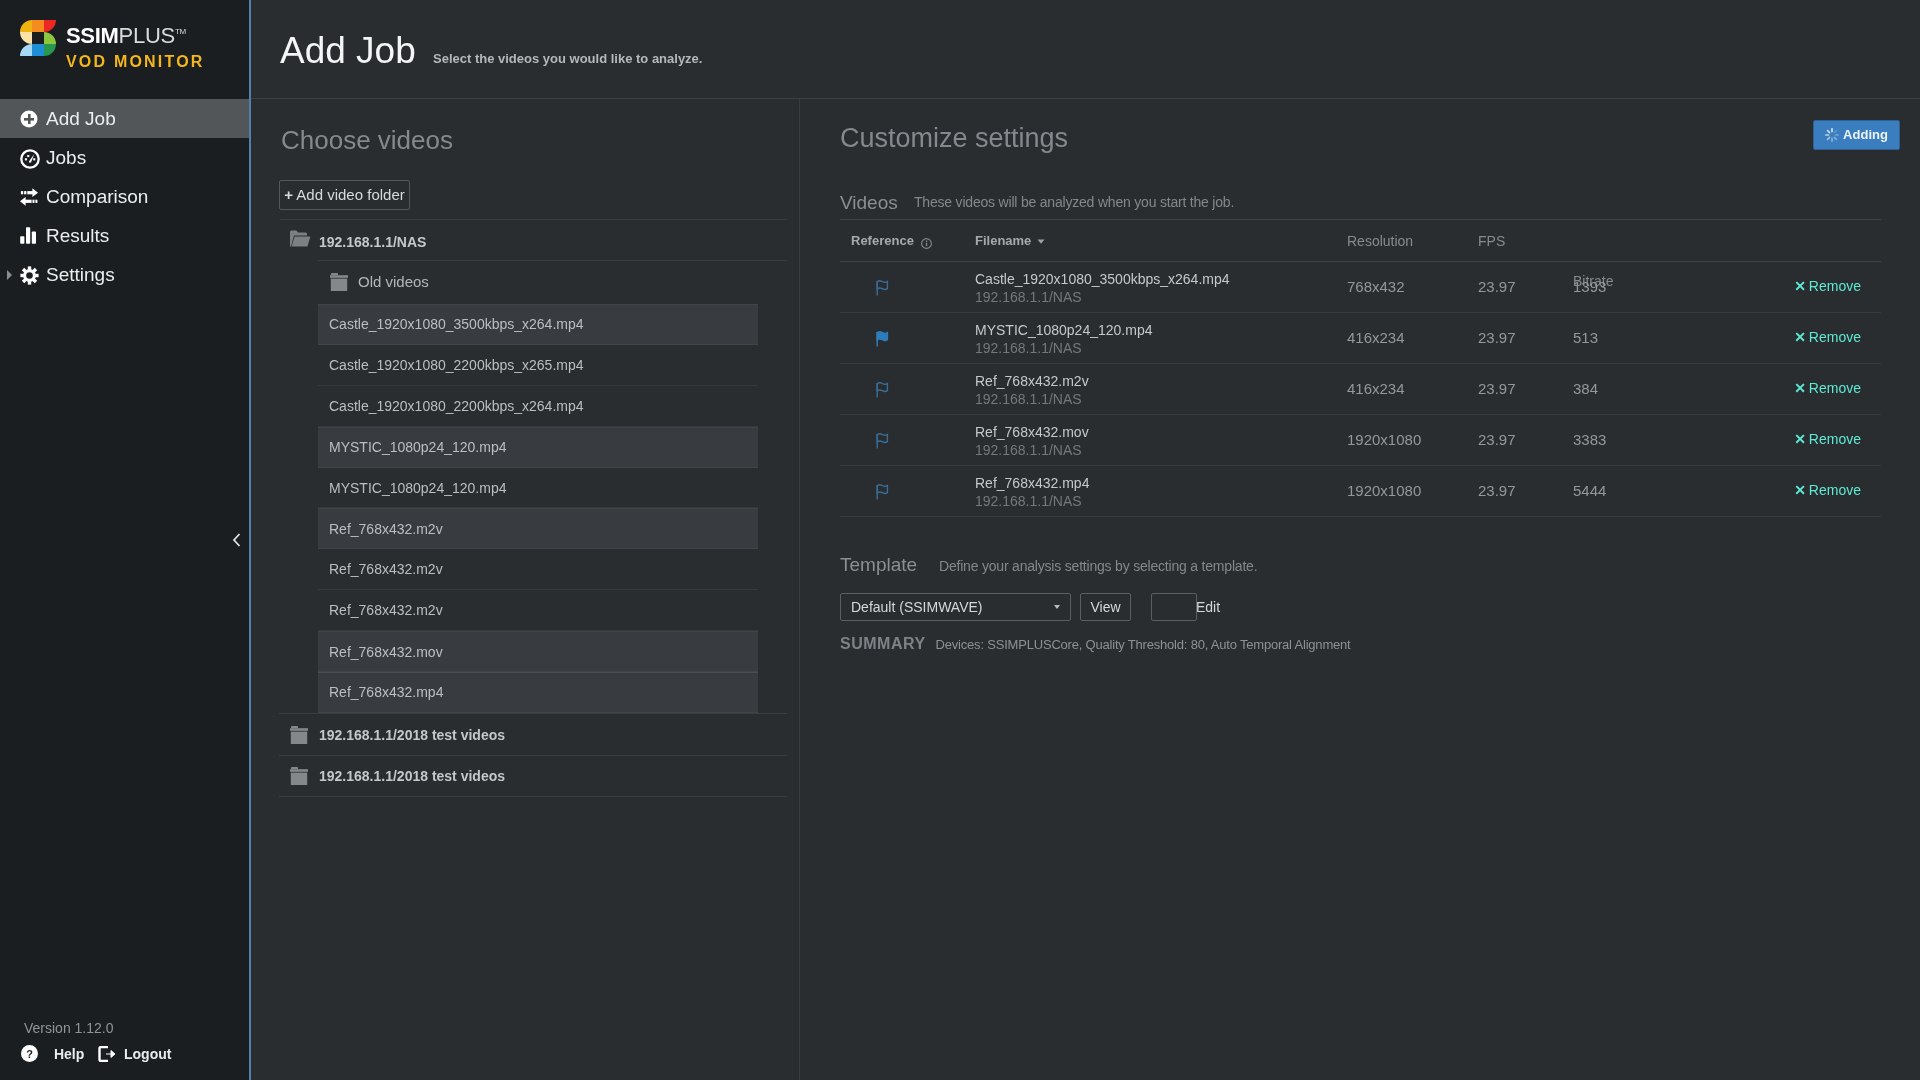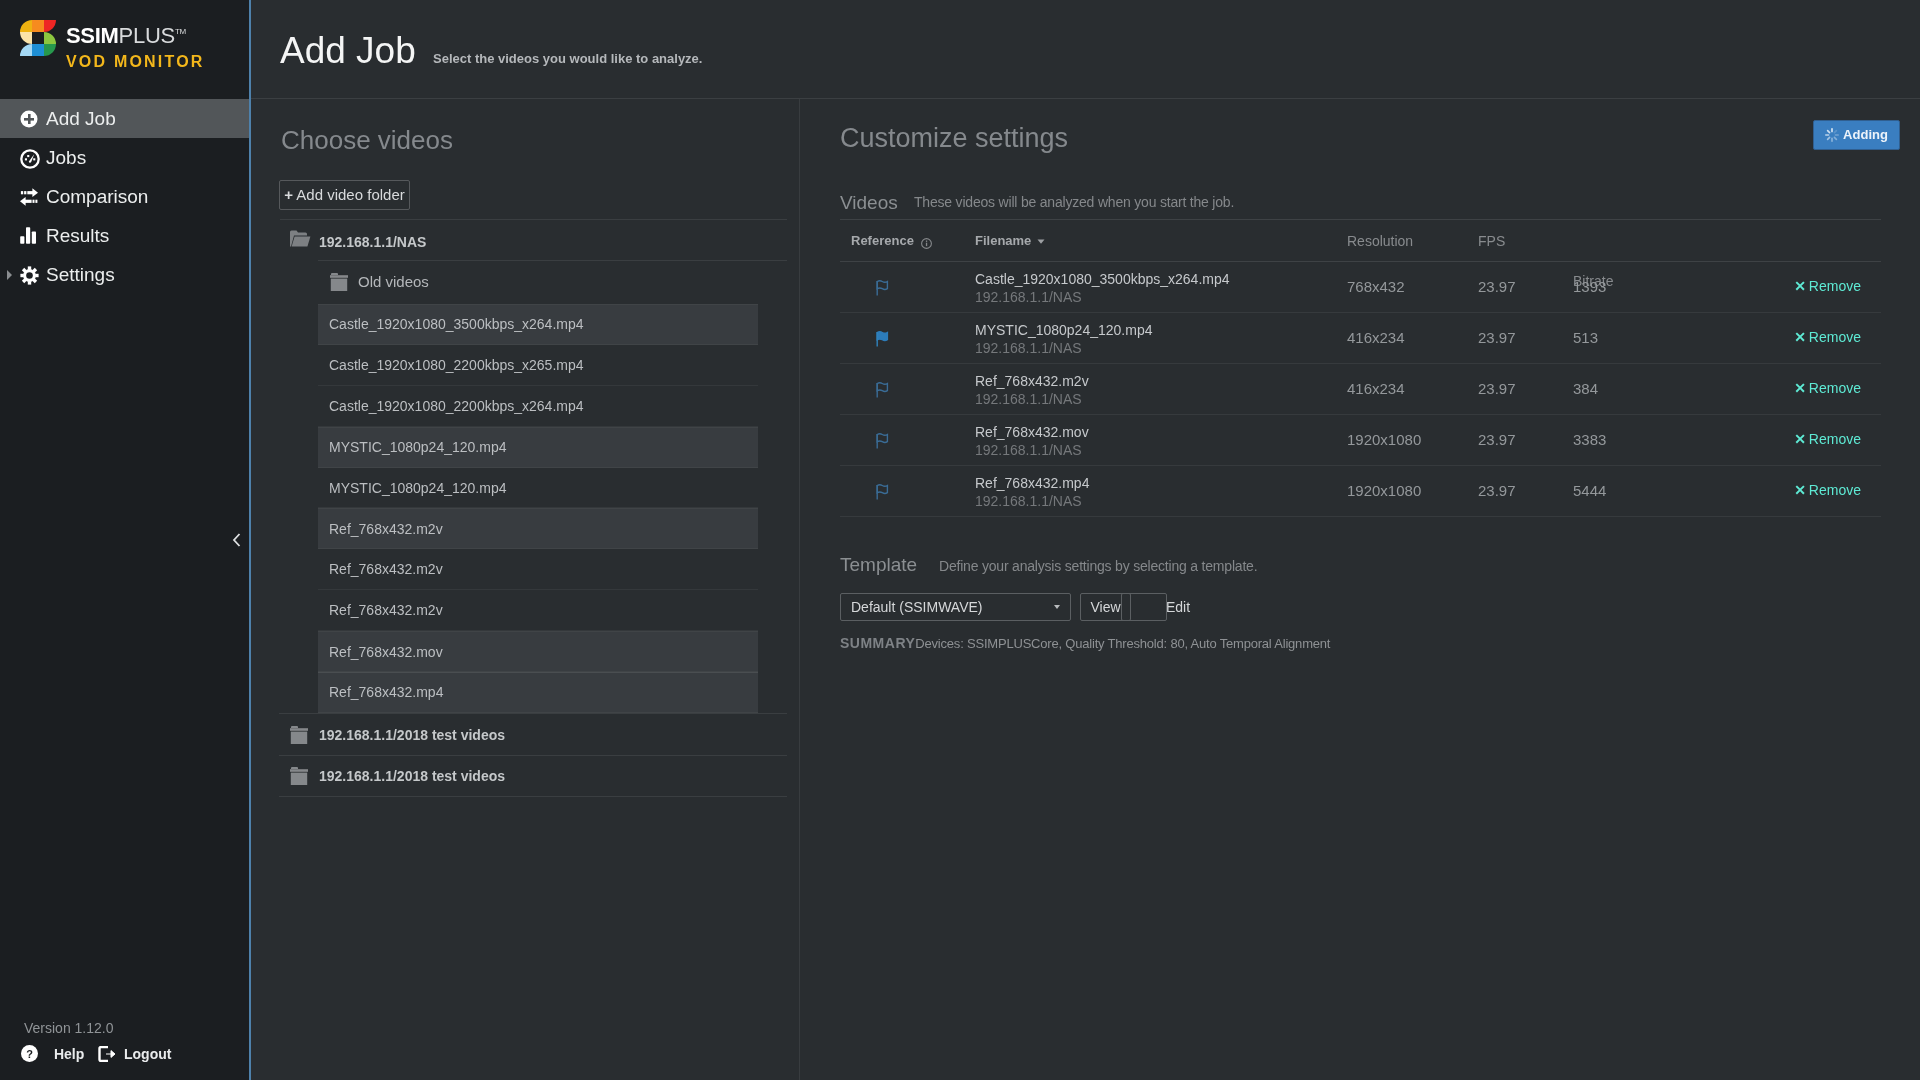--- a/index.html
+++ b/index.html
@@ -78,21 +78,21 @@
 .trow .fps { position:absolute; left:638px; top:16px; font-size:15px; color:#94989b; }
 .trow .bit { position:absolute; left:733px; top:16px; font-size:15px; color:#94989b; }
 .trow .rem { position:absolute; right:20px; top:16px; font-size:14px; color:#5eead4; }
 .trow .rem .x { font-weight:bold; margin-right:3px; }
 
 
 #tmpl-select { position:absolute; left:39px; top:494px; width:231px; height:28px; border:1px solid #5b5f62; border-radius:2px; font-size:14px; color:#d5d7d9; line-height:26px; padding-left:10px; }
 #tmpl-select .car { position:absolute; right:10px; top:11px; width:0; height:0; border-top:4.5px solid #b9bcbe; border-left:3.8px solid transparent; border-right:3.8px solid transparent; }
 .tbtn { position:absolute; top:494px; height:28px; border:1px solid #5b5f62; border-radius:2px; font-size:14px; color:#d5d7d9; line-height:26px; text-align:center; }
 #summary { position:absolute; left:39px; top:536px; font-size:13px; color:#8e9194; letter-spacing:-0.2px; }
-#summary b { font-size:14px; color:#7e8286; letter-spacing:0.5px; margin-right:0;}
+#summary b { font-size:16px; color:#7e8286; letter-spacing:0.5px; margin-right:10px;}
 </style>
 </head>
 <body>
 
 <div id="sidebar">
   <div id="logo">
     <div class="t1"></div>
       <div class="t2"></div>
       <div class="t3"></div>
     <div class="t4"></div>
@@ -366,16 +366,16 @@
         <span class="fps">23.97</span>
         <span class="bit">5444</span>
         <span class="rem"><span class="x">✕</span>Remove</span>
       </div>
     </div>
 
     <div class="sechead" style="left:39px; top:455px;">Template</div>
     <div class="secsub" style="left:138px; top:459px;">Define your analysis settings by selecting a template.</div>
     <div id="tmpl-select">Default (SSIMWAVE)<span class="car"></span></div>
     <div class="tbtn" style="left:279px; width:51px;">View</div>
-    <div class="tbtn" style="left:320px; width:36px;padding-left:44px;">Edit</div>
+    <div class="tbtn" style="left:350px; width:36px;padding-left:44px;">Edit</div>
     <div id="summary"><b>SUMMARY</b>Devices: SSIMPLUSCore, Quality Threshold: 80, Auto Temporal Alignment</div>
   </div>
 </div>
 
 </body></html>

